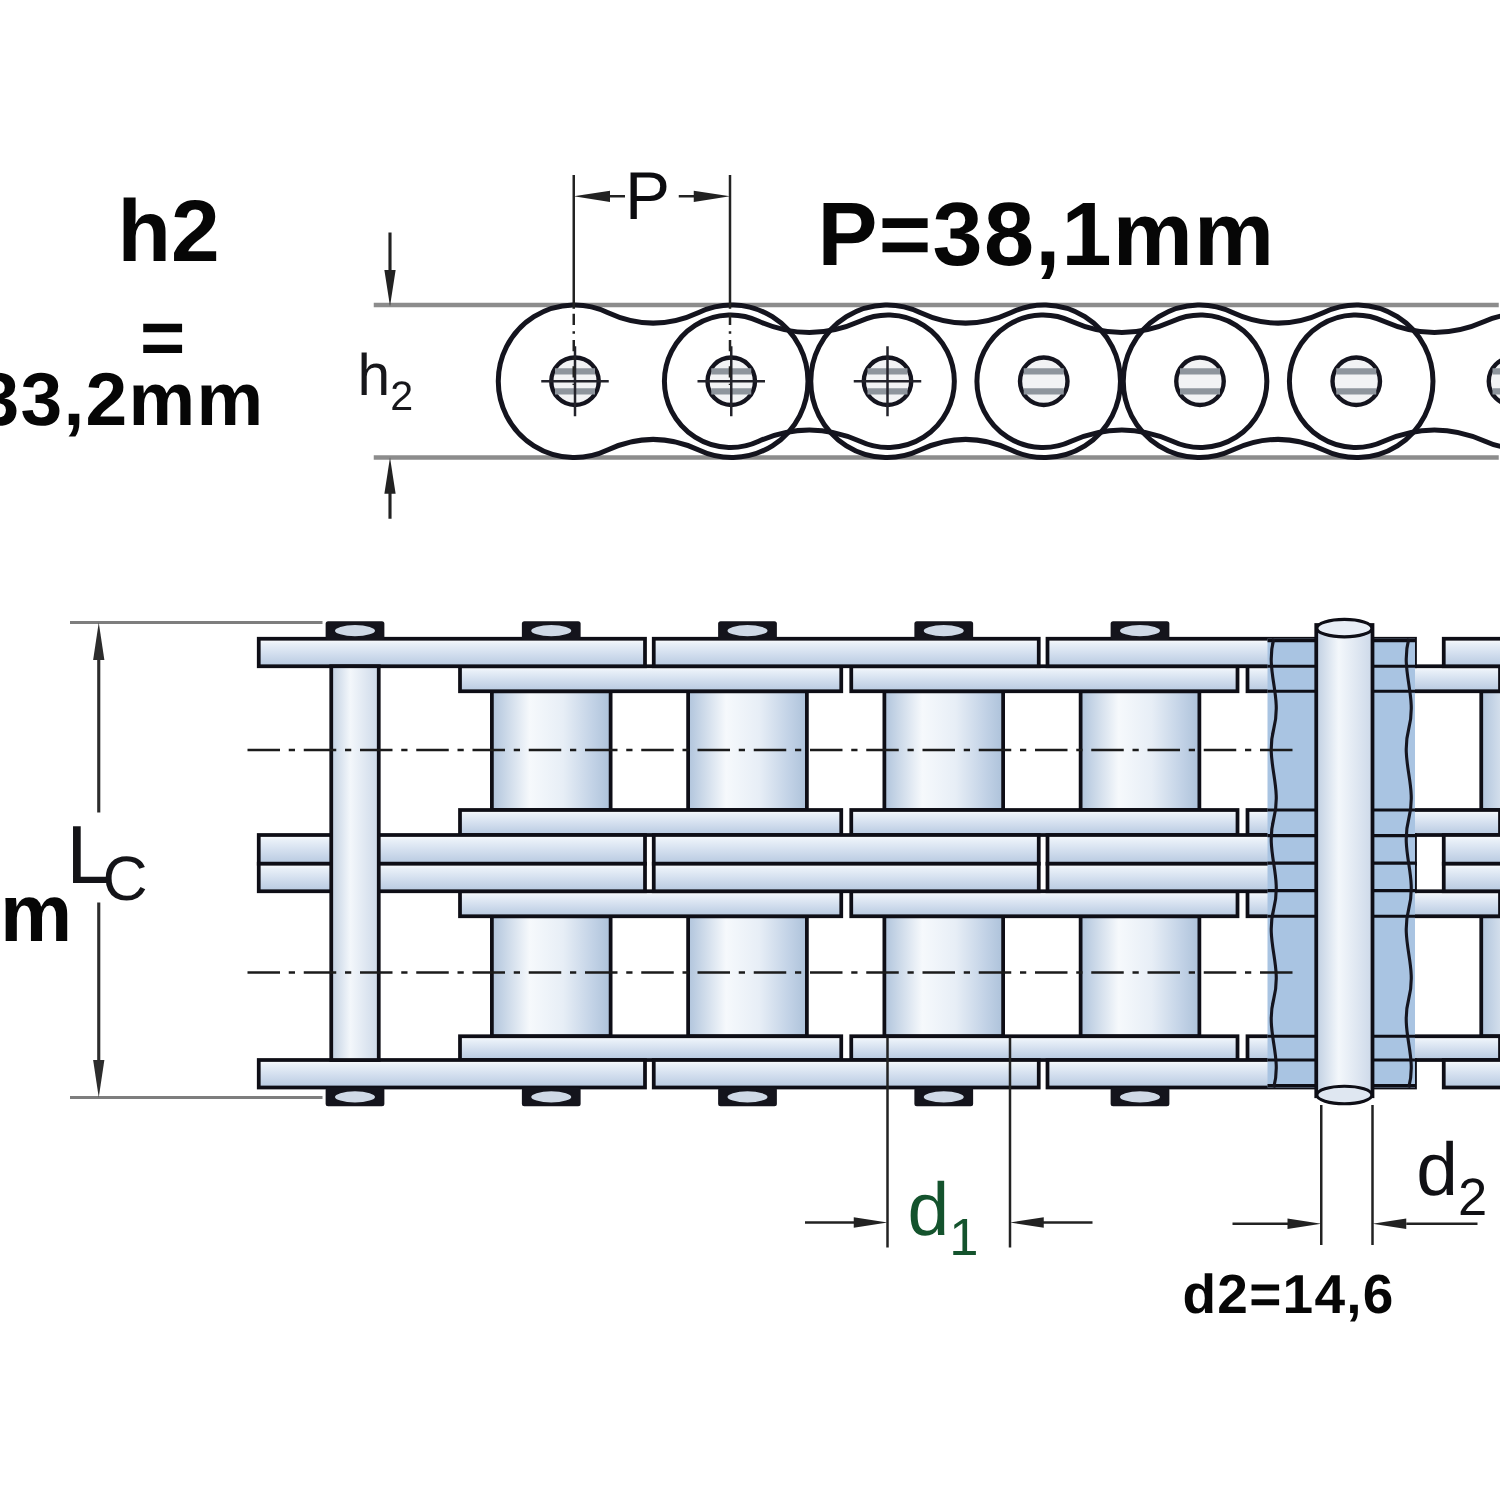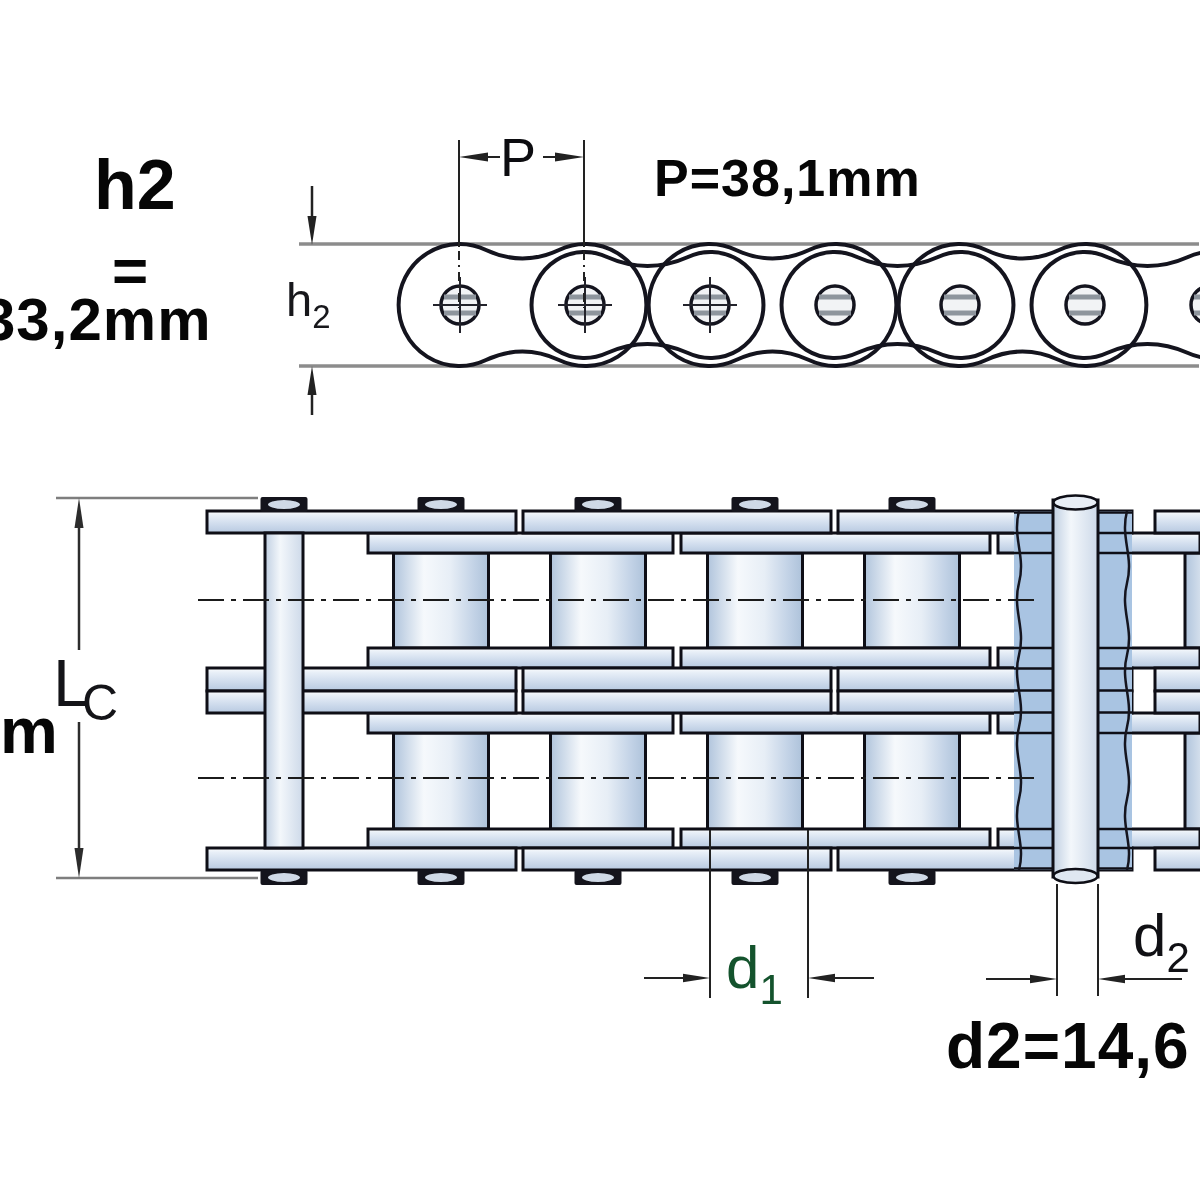--- a/index.html
+++ b/index.html
@@ -8,32 +8,32 @@
     background:#ffffff;font-family:"Liberation Sans",sans-serif;
   }
   #stage{position:absolute;left:0;top:0;width:964px;height:1200px;}
   svg{position:absolute;left:0;top:0;}
   .lbl{position:absolute;line-height:1;white-space:nowrap;color:#060606;
        font-family:"Liberation Sans",sans-serif;}
   .t-h2title{left:94px;top:150px;font-size:70px;font-weight:bold;}
   .t-h2eq{left:112px;top:240px;font-size:62px;font-weight:bold;}
   .t-h2val{left:-18px;top:290px;font-size:60px;font-weight:bold;letter-spacing:1px;}
   .t-plabel{left:500px;top:130px;font-size:54px;color:#0c0c10;}
-  .t-ptext{left:654px;top:152px;font-size:52px;font-weight:bold;letter-spacing:1px;text-align:center;}
+  .t-ptext{left:654px;top:152px;font-size:72px;font-weight:bold;letter-spacing:1px;text-align:center;}
   .t-hsub{left:286px;top:276px;font-size:47px;color:#17171b;}
   .t-hsub .sub{font-size:33px;position:relative;top:12px;}
   .t-m{left:0px;top:698px;font-size:65px;font-weight:bold;}
   .t-L{left:53px;top:650px;font-size:66px;color:#141418;}
   .t-C{left:82px;top:678px;font-size:50px;color:#141418;}
   .t-d1text{left:155px;top:936px;font-size:64px;font-weight:bold;}
   .t-d1lbl{left:726px;top:938px;font-size:60px;color:#14532d;}
   .t-d1lbl .sub{font-size:42px;position:relative;top:16px;}
   .t-d2lbl{left:1133px;top:906px;font-size:60px;color:#101014;}
   .t-d2lbl .sub{font-size:42px;position:relative;top:16px;}
-  .t-d2text{left:946px;top:1014px;font-size:64px;font-weight:bold;letter-spacing:1px;}
+  .t-d2text{left:946px;top:1014px;font-size:44px;font-weight:bold;letter-spacing:1px;}
 </style>
 </head>
 <body>
 
 <div id="stage">
 
 <svg width="1200" height="1200" viewBox="0 0 1200 1200">
   <defs>
     <linearGradient id="gradPlate" x1="0" y1="0" x2="0" y2="1">
       <stop offset="0" stop-color="#ffffff"></stop>

